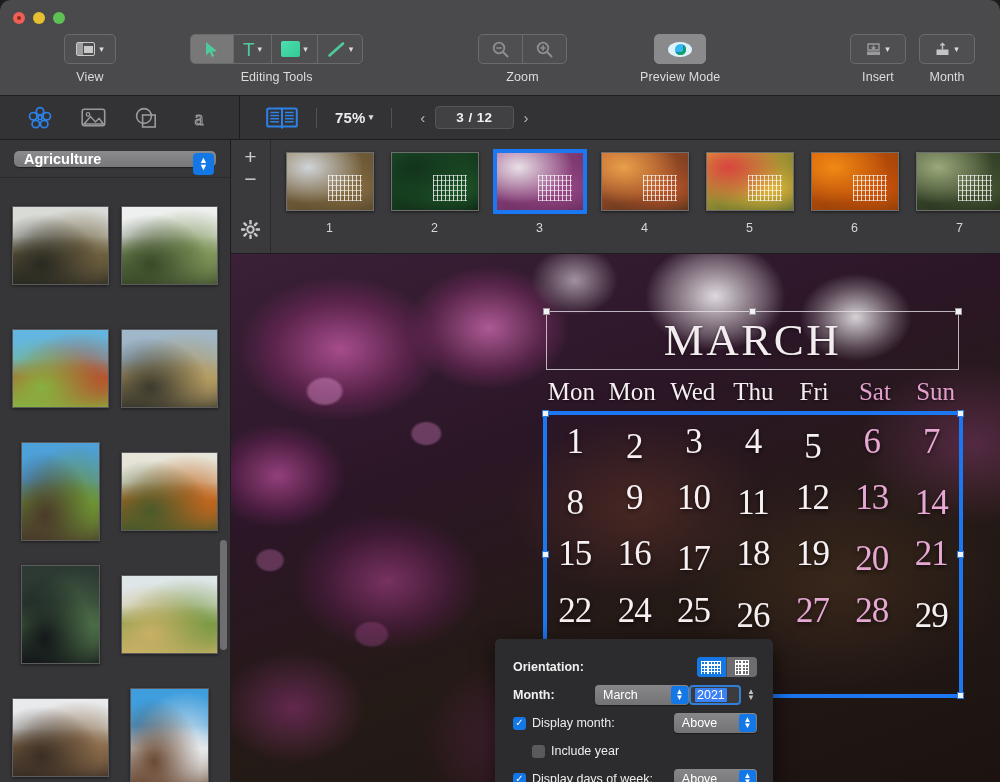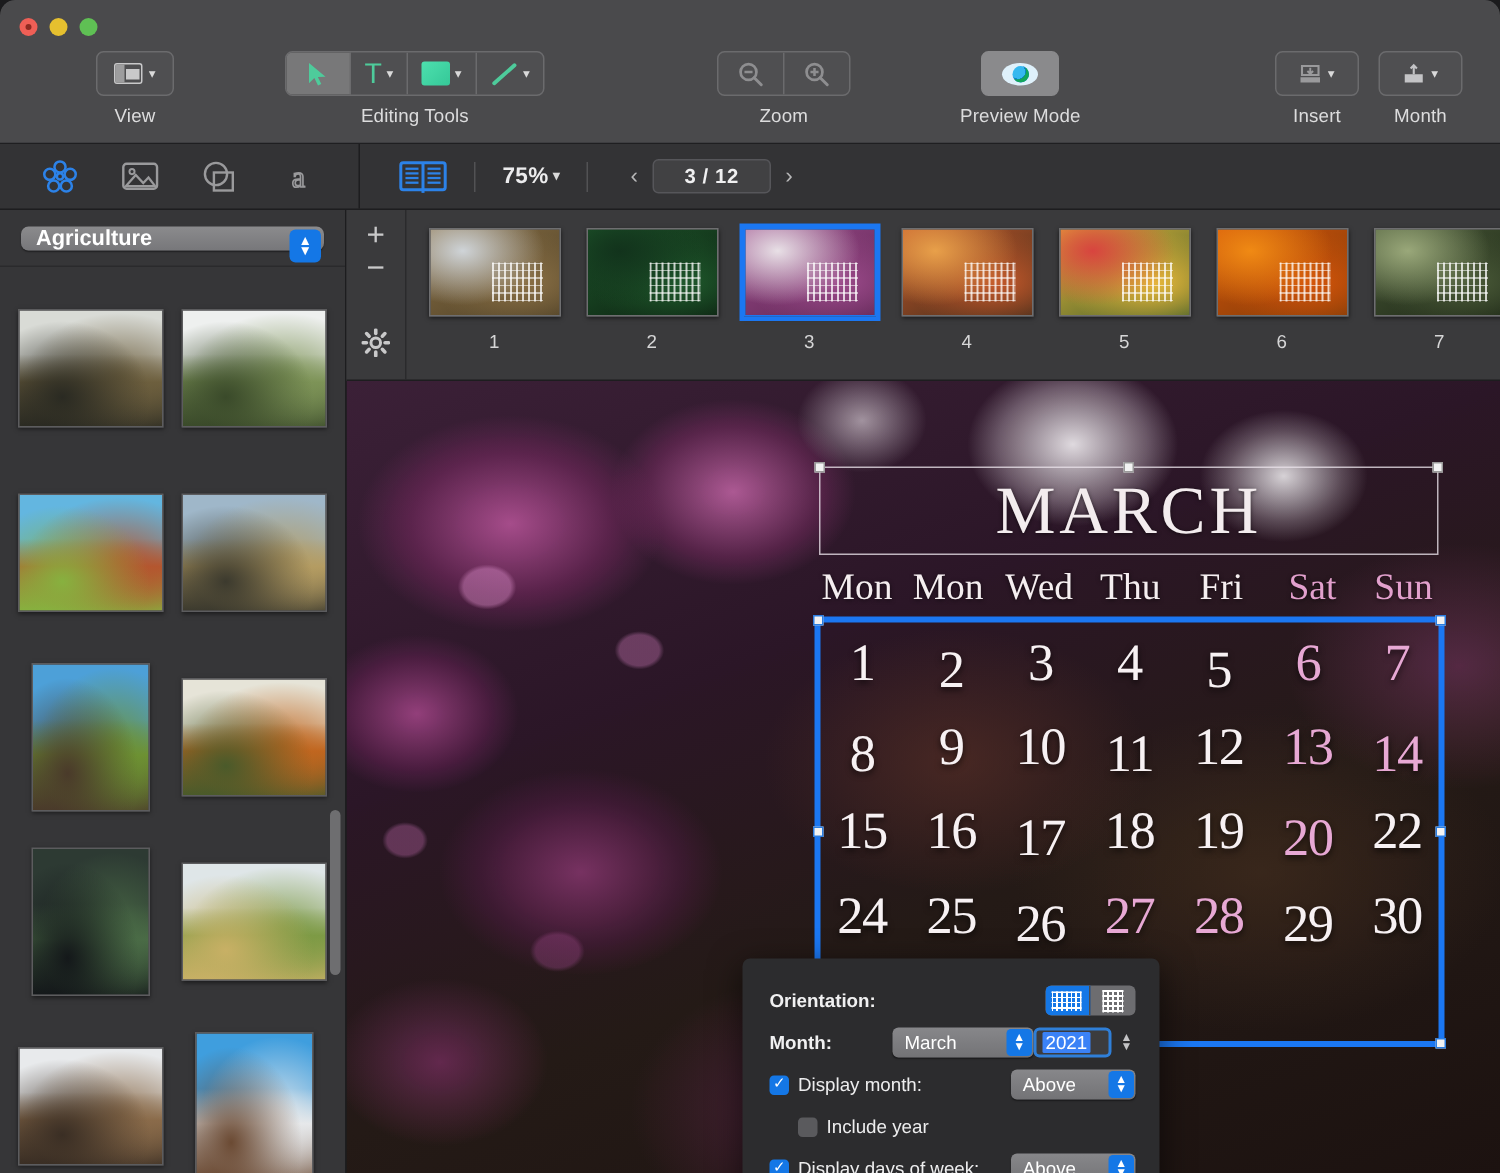--- a/index.html
+++ b/index.html
@@ -747,20 +747,21 @@
             <div class="day lo">11</div>
             <div class="day">12</div>
             <div class="day we">13</div>
             <div class="day we lo">14</div>
             <div class="day">15</div>
             <div class="day">16</div>
             <div class="day lo">17</div>
             <div class="day">18</div>
             <div class="day">19</div>
             <div class="day we lo">20</div>
+            <div class="day we">21</div>
             <div class="day">22</div>
             <div class="day">24</div>
             <div class="day">25</div>
             <div class="day lo">26</div>
             <div class="day we">27</div>
             <div class="day we">28</div>
             <div class="day lo">29</div>
             <div class="day">30</div>
             <div class="day">31</div>
             <div class="day lo"></div>

